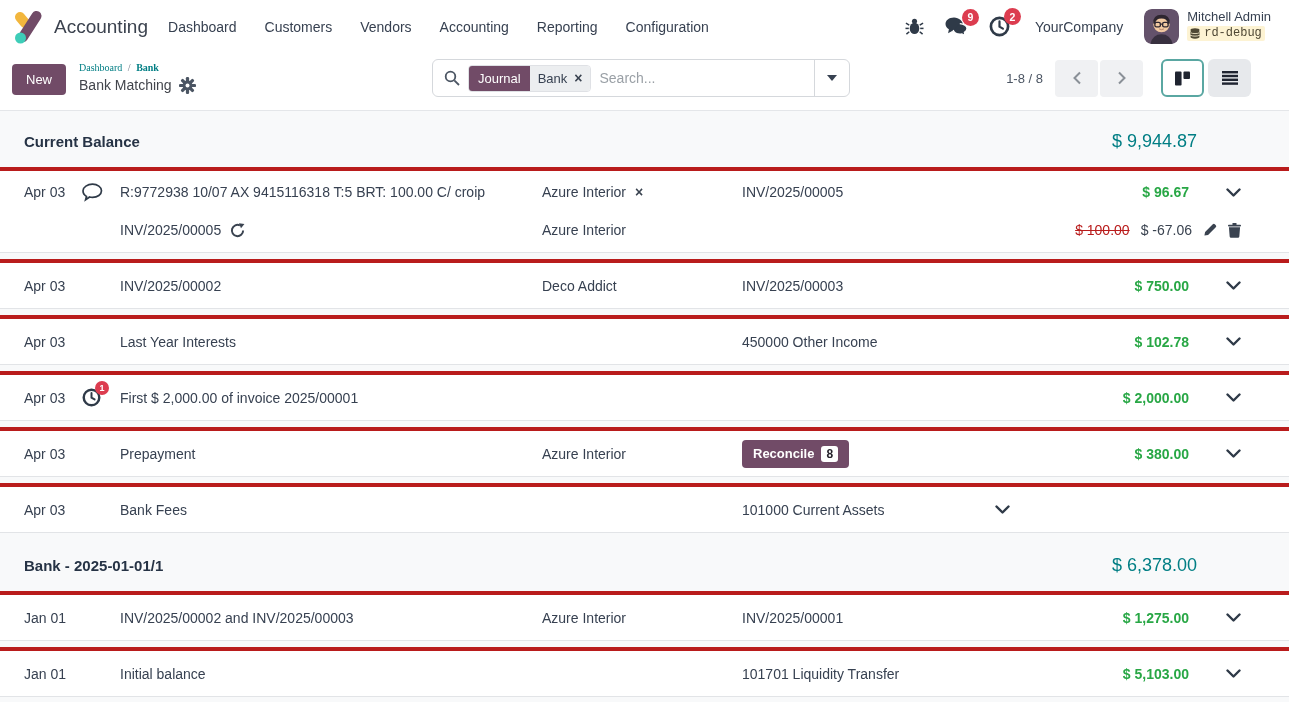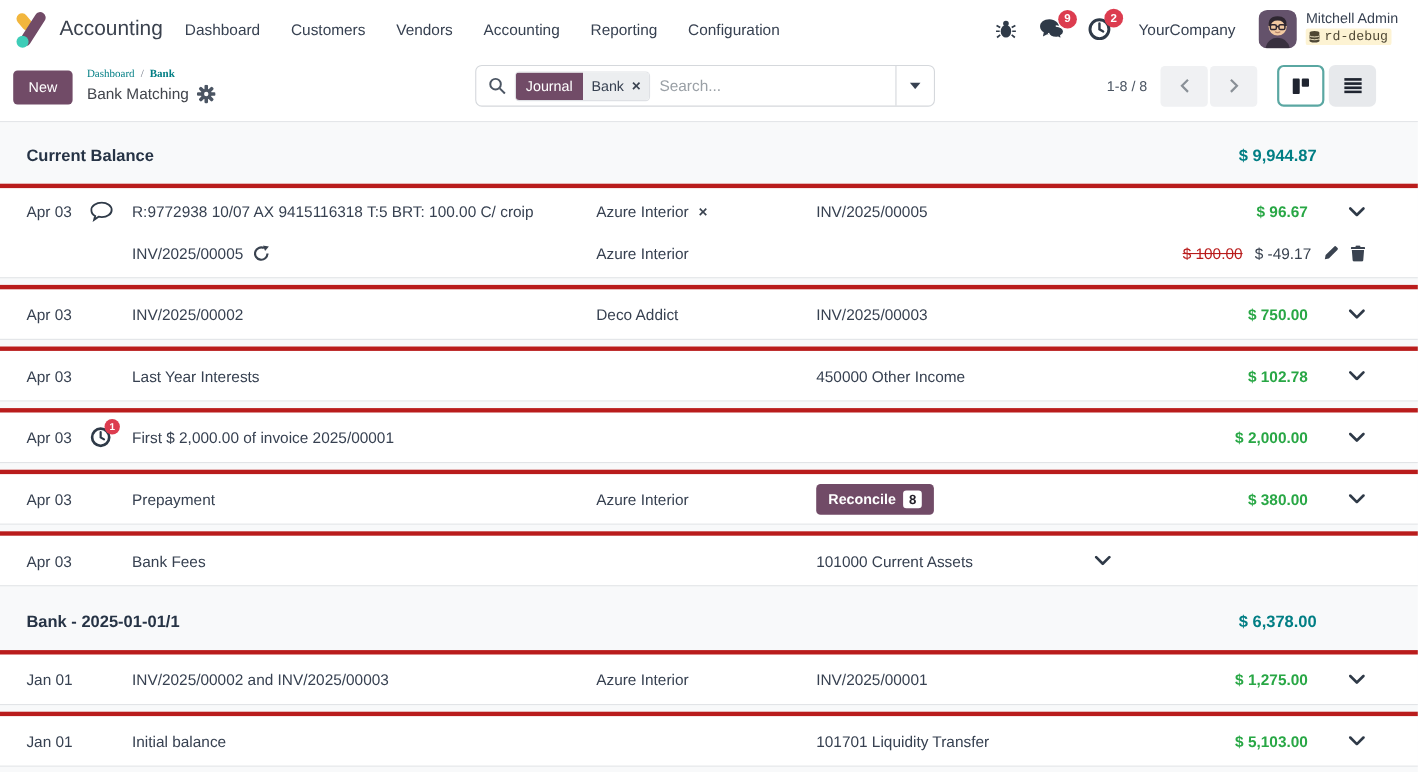--- a/index.html
+++ b/index.html
@@ -69,21 +69,21 @@
   .pager-btn { width:43px; height:37px; background:#f0f1f3; border:none; border-radius:4px; display:flex; align-items:center; justify-content:center; cursor:pointer; }
   .switcher { display:flex; gap:4px; margin-left:18px; }
   .sw-btn { width:43px; height:38px; display:flex; align-items:center; justify-content:center; border-radius:6px; cursor:pointer; }
   .sw-kanban { background:#fff; border:2px solid #5aa7a2; }
   .sw-list { background:#e7e9ec; border:none; }
 
   
   .content { background:#f8f9fa; border-top:1px solid #e4e6e9; padding:4px 0 22px 0; }
   .section-header { height:52px; display:flex; align-items:center; justify-content:space-between; padding:0 92px 0 24px; }
   .section-title { font-size:15px; font-weight:bold; color:#263345; }
-  .section-balance { font-size:15px; font-weight:bold; color:#017e84;text-align:center; }
+  .section-balance { font-size:18px; font-weight:normal; color:#017e84;text-align:center; }
 
   .row { background:#fff; border-top:4px solid #b91c1c; border-bottom:1px solid #e2e4e7; margin-bottom:6px; cursor:pointer; }
   .row-line { display:flex; align-items:center; height:45px; padding:0 48px 0 24px; font-size:14px; color:#374151; }
   .row.expanded .row-line { height:38px; }
   .row.expanded { padding:2px 0 3px 0; }
   .col-date { width:58px; flex-shrink:0; }
   .col-icon { width:38px; flex-shrink:0; display:flex; align-items:center; }
   .col-label { width:422px; flex-shrink:0; padding-right:12px; white-space:nowrap; overflow:hidden; display:flex; align-items:center; gap:9px; }
   .col-partner { width:200px; flex-shrink:0; display:flex; gap:9px; align-items:center; white-space:nowrap; }
   .col-counterpart { width:228px; flex-shrink:0; white-space:nowrap; }
@@ -322,21 +322,21 @@
             <path d="M14 8A6 6 0 1 1 10.6 2.6" fill="none" stroke="#3a4350" stroke-width="2.1"></path>
             <polygon points="9.6,0.2 15.4,1.1 11.7,5.5" fill="#3a4350"></polygon>
           </svg>
         </span>
       </span>
       <span class="col-partner">
           <span>Azure Interior</span>
         </span>
       <span class="l2-right">
         <span class="old-amt">$ 100.00</span>
-        <span class="new-amt">$ -49.17</span>
+        <span class="new-amt">$ -67.06</span>
         <span class="li-icon">
           <svg width="14" height="14" viewBox="0 0 16 16" fill="#3a4350">
             <path d="M11.2 1.4a1.6 1.6 0 0 1 2.3 0l1.1 1.1a1.6 1.6 0 0 1 0 2.3L5.8 13.6 1.6 14.4l.8-4.2z"></path>
           </svg>
         </span>
         <span class="li-icon">
           <svg width="13" height="15" viewBox="0 0 14 16" fill="#3a4350">
             <path d="M1 4.5h12l-.8 10a1.5 1.5 0 0 1-1.5 1.4H3.3a1.5 1.5 0 0 1-1.5-1.4z"></path>
             <rect x="0" y="1.7" width="14" height="1.9" rx="0.9"></rect>
             <rect x="4.6" y="0" width="4.8" height="2" rx="1"></rect>

